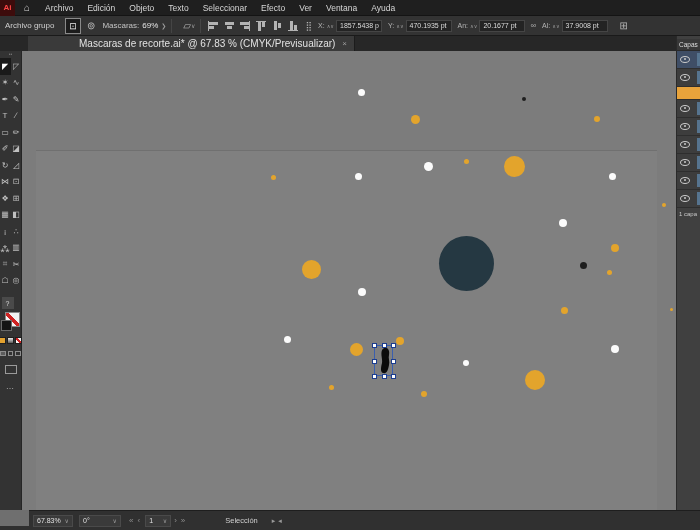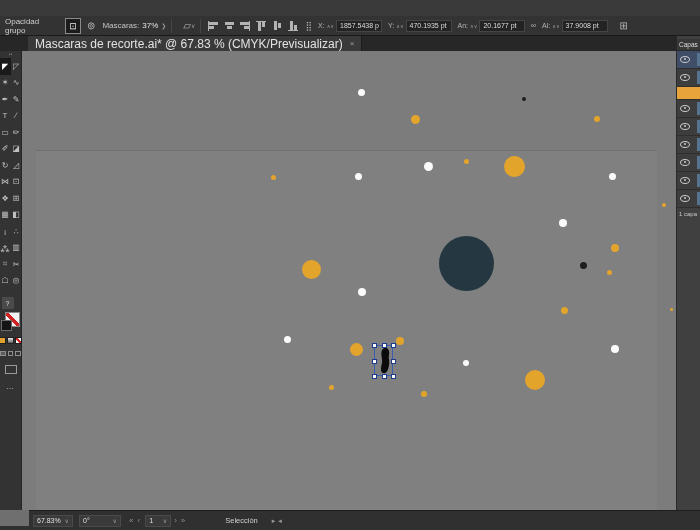--- a/index.html
+++ b/index.html
@@ -51,21 +51,21 @@
   .fld .bx{width:46px;height:12px;background:#232323;border:1px solid #454545;color:#dcdcdc;
            font-size:7px;display:flex;align-items:center;padding-left:3px;box-sizing:border-box;}
   #link-ic{color:#a8a8a8;font-size:8px;margin-left:5px;}
   #end-ic{color:#b5b5b5;font-size:10px;margin-left:12px;}
 
   
   #tabbar{position:absolute;left:0;top:36px;width:700px;height:15px;background:#272727;
           display:flex;align-items:flex-end;}
   #doctab{margin-left:28px;height:15px;background:#3a3a3a;display:flex;align-items:center;
           padding:0 7px;border-right:1px solid #1c1c1c;}
-  #doctab .t{color:#e2e2e2;font-size:12px;white-space:nowrap;}
+  #doctab .t{color:#e2e2e2;font-size:10px;white-space:nowrap;margin-left:44px;}
   #doctab .x{color:#9f9f9f;font-size:8px;margin-left:7px;}
 
   
   #toolbar{position:absolute;left:0;top:51px;width:22px;height:459px;background:#333333;
            border-right:1px solid #262626;box-sizing:border-box;display:flex;flex-direction:column;align-items:center;}
   #tb-grip{color:#777;font-size:5px;line-height:5px;margin-top:1px;}
   #tools{display:grid;grid-template-columns:11px 11px;margin-top:1px;}
   .tool{width:11px;height:16.5px;display:flex;align-items:center;justify-content:center;
         color:#c0c0c0;font-size:8px;}
   .tool.sel{background:#1a1a1a;color:#ffffff;}
@@ -120,28 +120,43 @@
           gap:3px;padding:0 3px;box-sizing:border-box;color:#e0e0e0;font-size:7px;}
   .sb-nav{color:#8c8c8c;font-size:8px;margin:0 2px;}
   #sb-status{margin-left:38px;color:#cfcfcf;}
   .sb-arr{color:#9a9a9a;font-size:7px;margin-left:14px;}
 </style>
 </head>
 <body>
 
 <div id="app">
 
+  <div id="menubar">
+    <div id="ai-logo">Ai</div>
+    <span id="home-ic">⌂</span>
+    <div id="menu-items">
+        <span>Archivo</span>
+        <span>Edición</span>
+        <span>Objeto</span>
+        <span>Texto</span>
+        <span>Seleccionar</span>
+        <span>Efecto</span>
+        <span>Ver</span>
+        <span>Ventana</span>
+        <span>Ayuda</span>
+      </div>
+  </div>
 
   <div id="ctrlbar">
-    <span id="ctx-label">Opacidad grupo</span>
+    <span id="ctx-label">Archivo grupo</span>
     <span class="cb-icbox">⊡</span>
     <span class="cb-ic">⊚</span>
     <div id="opacity-wrap">
       <span>Mascaras:</span>
-      <span class="val">37%</span>
+      <span class="val">69%</span>
       <span class="chev">❯</span>
     </div>
     <span class="cb-sep"></span>
     <span class="cb-ic">▱</span>
     <span class="chev">∨</span>
     <span class="cb-sep"></span>
     <div id="align-row">
         <span class="ai h-left">
           <span class="b b1"></span>
           <span class="b b2"></span>

